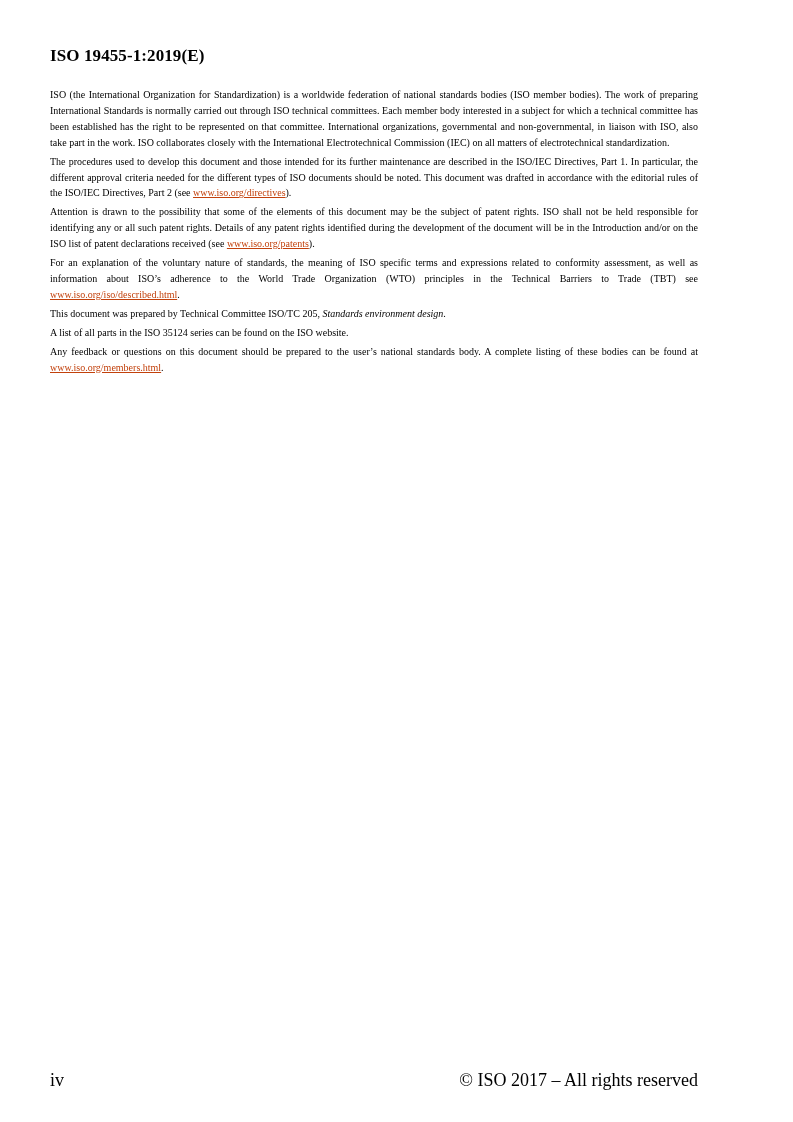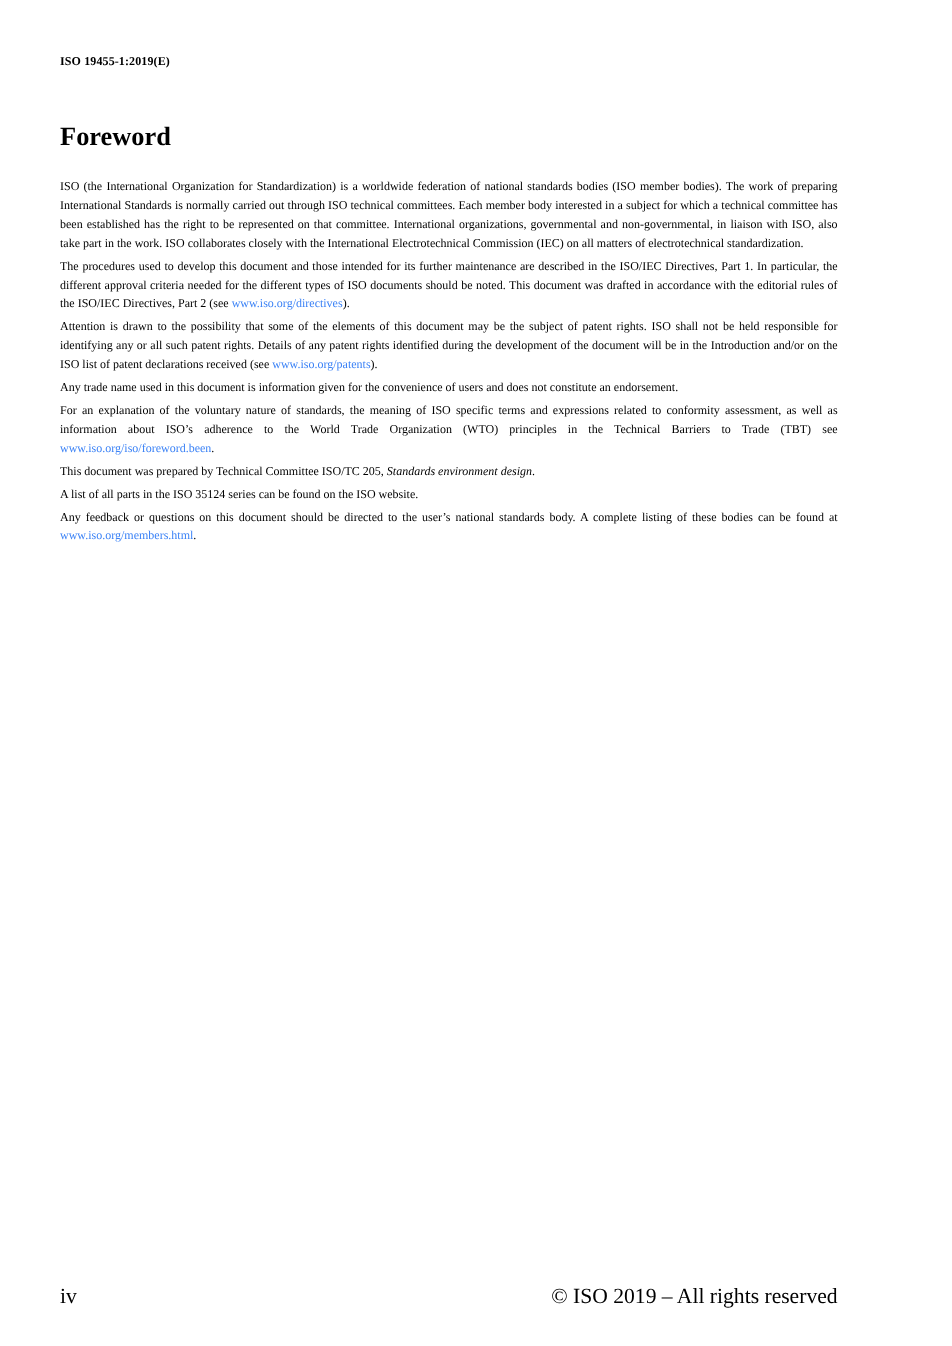--- a/index.html
+++ b/index.html
@@ -18,40 +18,41 @@
     box-sizing: border-box;
   }
   .content {
     position: absolute;
     left: 50px;
     top: 0;
     width: 648px;
   }
   .doc-header {
     margin-top: 46px;
-    font-size: 10px;
+    font-size: 17px;
     font-weight: bold;
     letter-spacing: 0.1px;
   }
   h1.page-title {
     margin: 44px 0 0 0;
     font-size: 22px;
     font-weight: bold;
   }
   p.body-par {
     margin: 3px 0 0 0;
     font-size: 10px;
     line-height: 15.9px;
     text-align: justify;
   }
   p.first-par {
     margin-top: 21px;
   }
   a.doc-link {
-    color: #3b82f6;
+    color: #c2410c;
+    text-decoration: underline;
     cursor: pointer;
     word-break: break-word;
   }
   .italic-name {
     font-style: italic;
   }
   .footer {
     position: absolute;
     left: 50px;
     top: 1070px;
@@ -62,37 +63,35 @@
   }
 </style>
 </head>
 <body>
 
 <div class="page">
   <div class="content">
 
     <div class="doc-header">ISO 19455-1:2019(E)</div>
 
-    <h1 class="page-title">Foreword</h1>
 
     <p class="body-par first-par">ISO (the International Organization for Standardization) is a worldwide federation of national standards bodies (ISO member bodies). The work of preparing International Standards is normally carried out through ISO technical committees. Each member body interested in a subject for which a technical committee has been established has the right to be represented on that committee. International organizations, governmental and non-governmental, in liaison with ISO, also take part in the work. ISO collaborates closely with the International Electrotechnical Commission (IEC) on all matters of electrotechnical standardization.</p>
 
     <p class="body-par"><span>The procedures used to develop this document and those intended for its further maintenance are described in the ISO/IEC Directives, Part 1. In particular, the different approval criteria needed for the different types of ISO documents should be noted. This document was drafted in accordance with the editorial rules of the ISO/IEC Directives, Part 2 (see </span><a class="doc-link">www.iso.org/directives</a><span>).</span></p>
 
     <p class="body-par"><span>Attention is drawn to the possibility that some of the elements of this document may be the subject of patent rights. ISO shall not be held responsible for identifying any or all such patent rights. Details of any patent rights identified during the development of the document will be in the Introduction and/or on the ISO list of patent declarations received (see </span><a class="doc-link">www.iso.org/patents</a><span>).</span></p>
 
-    <p class="body-par">Any trade name used in this document is information given for the convenience of users and does not constitute an endorsement.</p>
 
-    <p class="body-par"><span>For an explanation of the voluntary nature of standards, the meaning of ISO specific terms and expressions related to conformity assessment, as well as information about ISO’s adherence to the World Trade Organization (WTO) principles in the Technical Barriers to Trade (TBT) see </span><a class="doc-link">www.iso.org/iso/foreword.been</a><span>.</span></p>
+    <p class="body-par"><span>For an explanation of the voluntary nature of standards, the meaning of ISO specific terms and expressions related to conformity assessment, as well as information about ISO’s adherence to the World Trade Organization (WTO) principles in the Technical Barriers to Trade (TBT) see </span><a class="doc-link">www.iso.org/iso/described.html</a><span>.</span></p>
 
     <p class="body-par"><span>This document was prepared by Technical Committee ISO/TC 205, </span><span class="italic-name">Standards environment design</span><span>.</span></p>
 
     <p class="body-par">A list of all parts in the ISO 35124 series can be found on the ISO website.</p>
 
-    <p class="body-par"><span>Any feedback or questions on this document should be directed to the user’s national standards body. A complete listing of these bodies can be found at </span><a class="doc-link">www.iso.org/members.html</a><span>.</span></p>
+    <p class="body-par"><span>Any feedback or questions on this document should be prepared to the user’s national standards body. A complete listing of these bodies can be found at </span><a class="doc-link">www.iso.org/members.html</a><span>.</span></p>
 
   </div>
 
   <div class="footer">
     <span>iv</span>
-    <span>© ISO 2019 – All rights reserved</span>
+    <span>© ISO 2017 – All rights reserved</span>
   </div>
 </div>
 
 </body></html>

